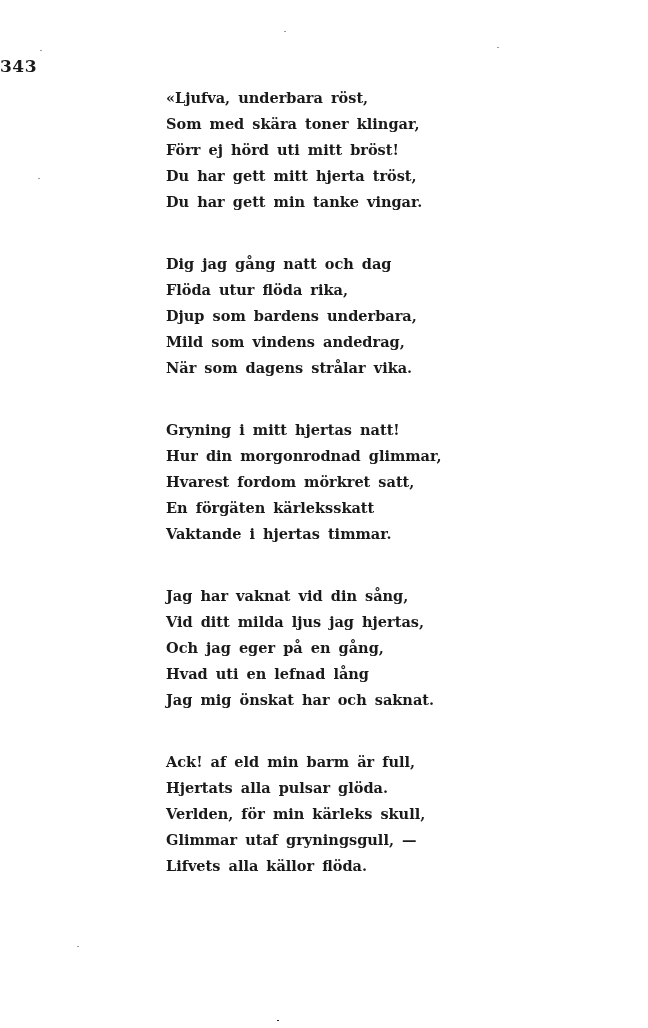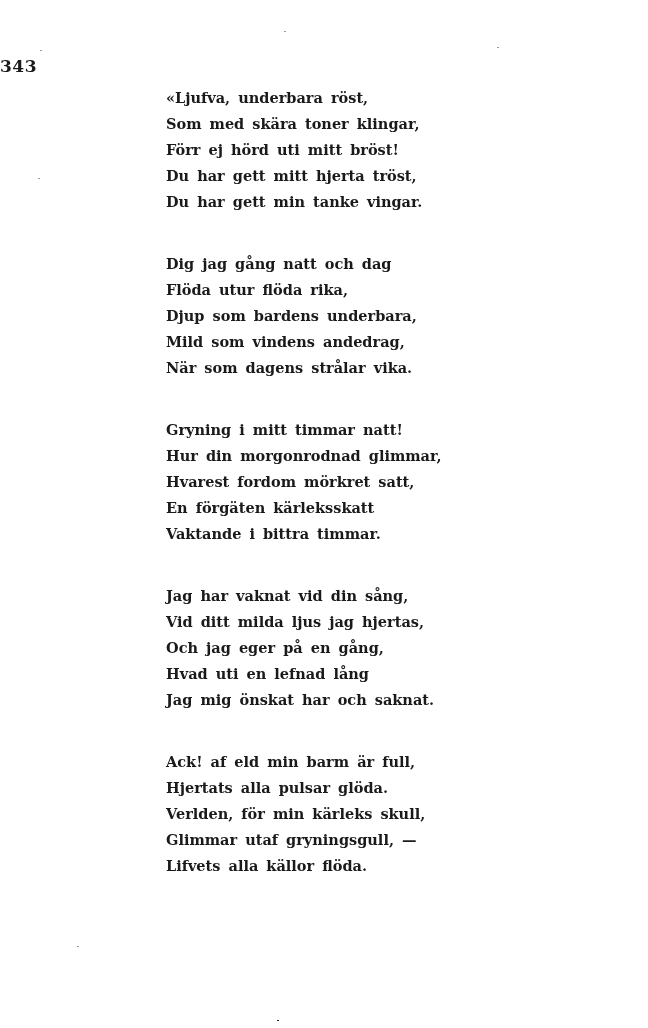--- a/index.html
+++ b/index.html
@@ -63,25 +63,25 @@
     <div class="line">Du har gett min tanke vingar.</div>
   </div>
   <div class="stanza">
     <div class="line">Dig jag gång natt och dag</div>
     <div class="line">Flöda utur flöda rika,</div>
     <div class="line">Djup som bardens underbara,</div>
     <div class="line">Mild som vindens andedrag,</div>
     <div class="line">När som dagens strålar vika.</div>
   </div>
   <div class="stanza">
-    <div class="line">Gryning i mitt timmar natt!</div>
+    <div class="line">Gryning i mitt hjertas natt!</div>
     <div class="line">Hur din morgonrodnad glimmar,</div>
     <div class="line">Hvarest fordom mörkret satt,</div>
     <div class="line">En förgäten kärleksskatt</div>
-    <div class="line">Vaktande i bittra timmar.</div>
+    <div class="line">Vaktande i hjertas timmar.</div>
   </div>
   <div class="stanza">
     <div class="line">Jag har vaknat vid din sång,</div>
     <div class="line">Vid ditt milda ljus jag hjertas,</div>
     <div class="line">Och jag eger på en gång,</div>
     <div class="line">Hvad uti en lefnad lång</div>
     <div class="line">Jag mig önskat har och saknat.</div>
   </div>
   <div class="stanza">
     <div class="line">Ack! af eld min barm är full,</div>

